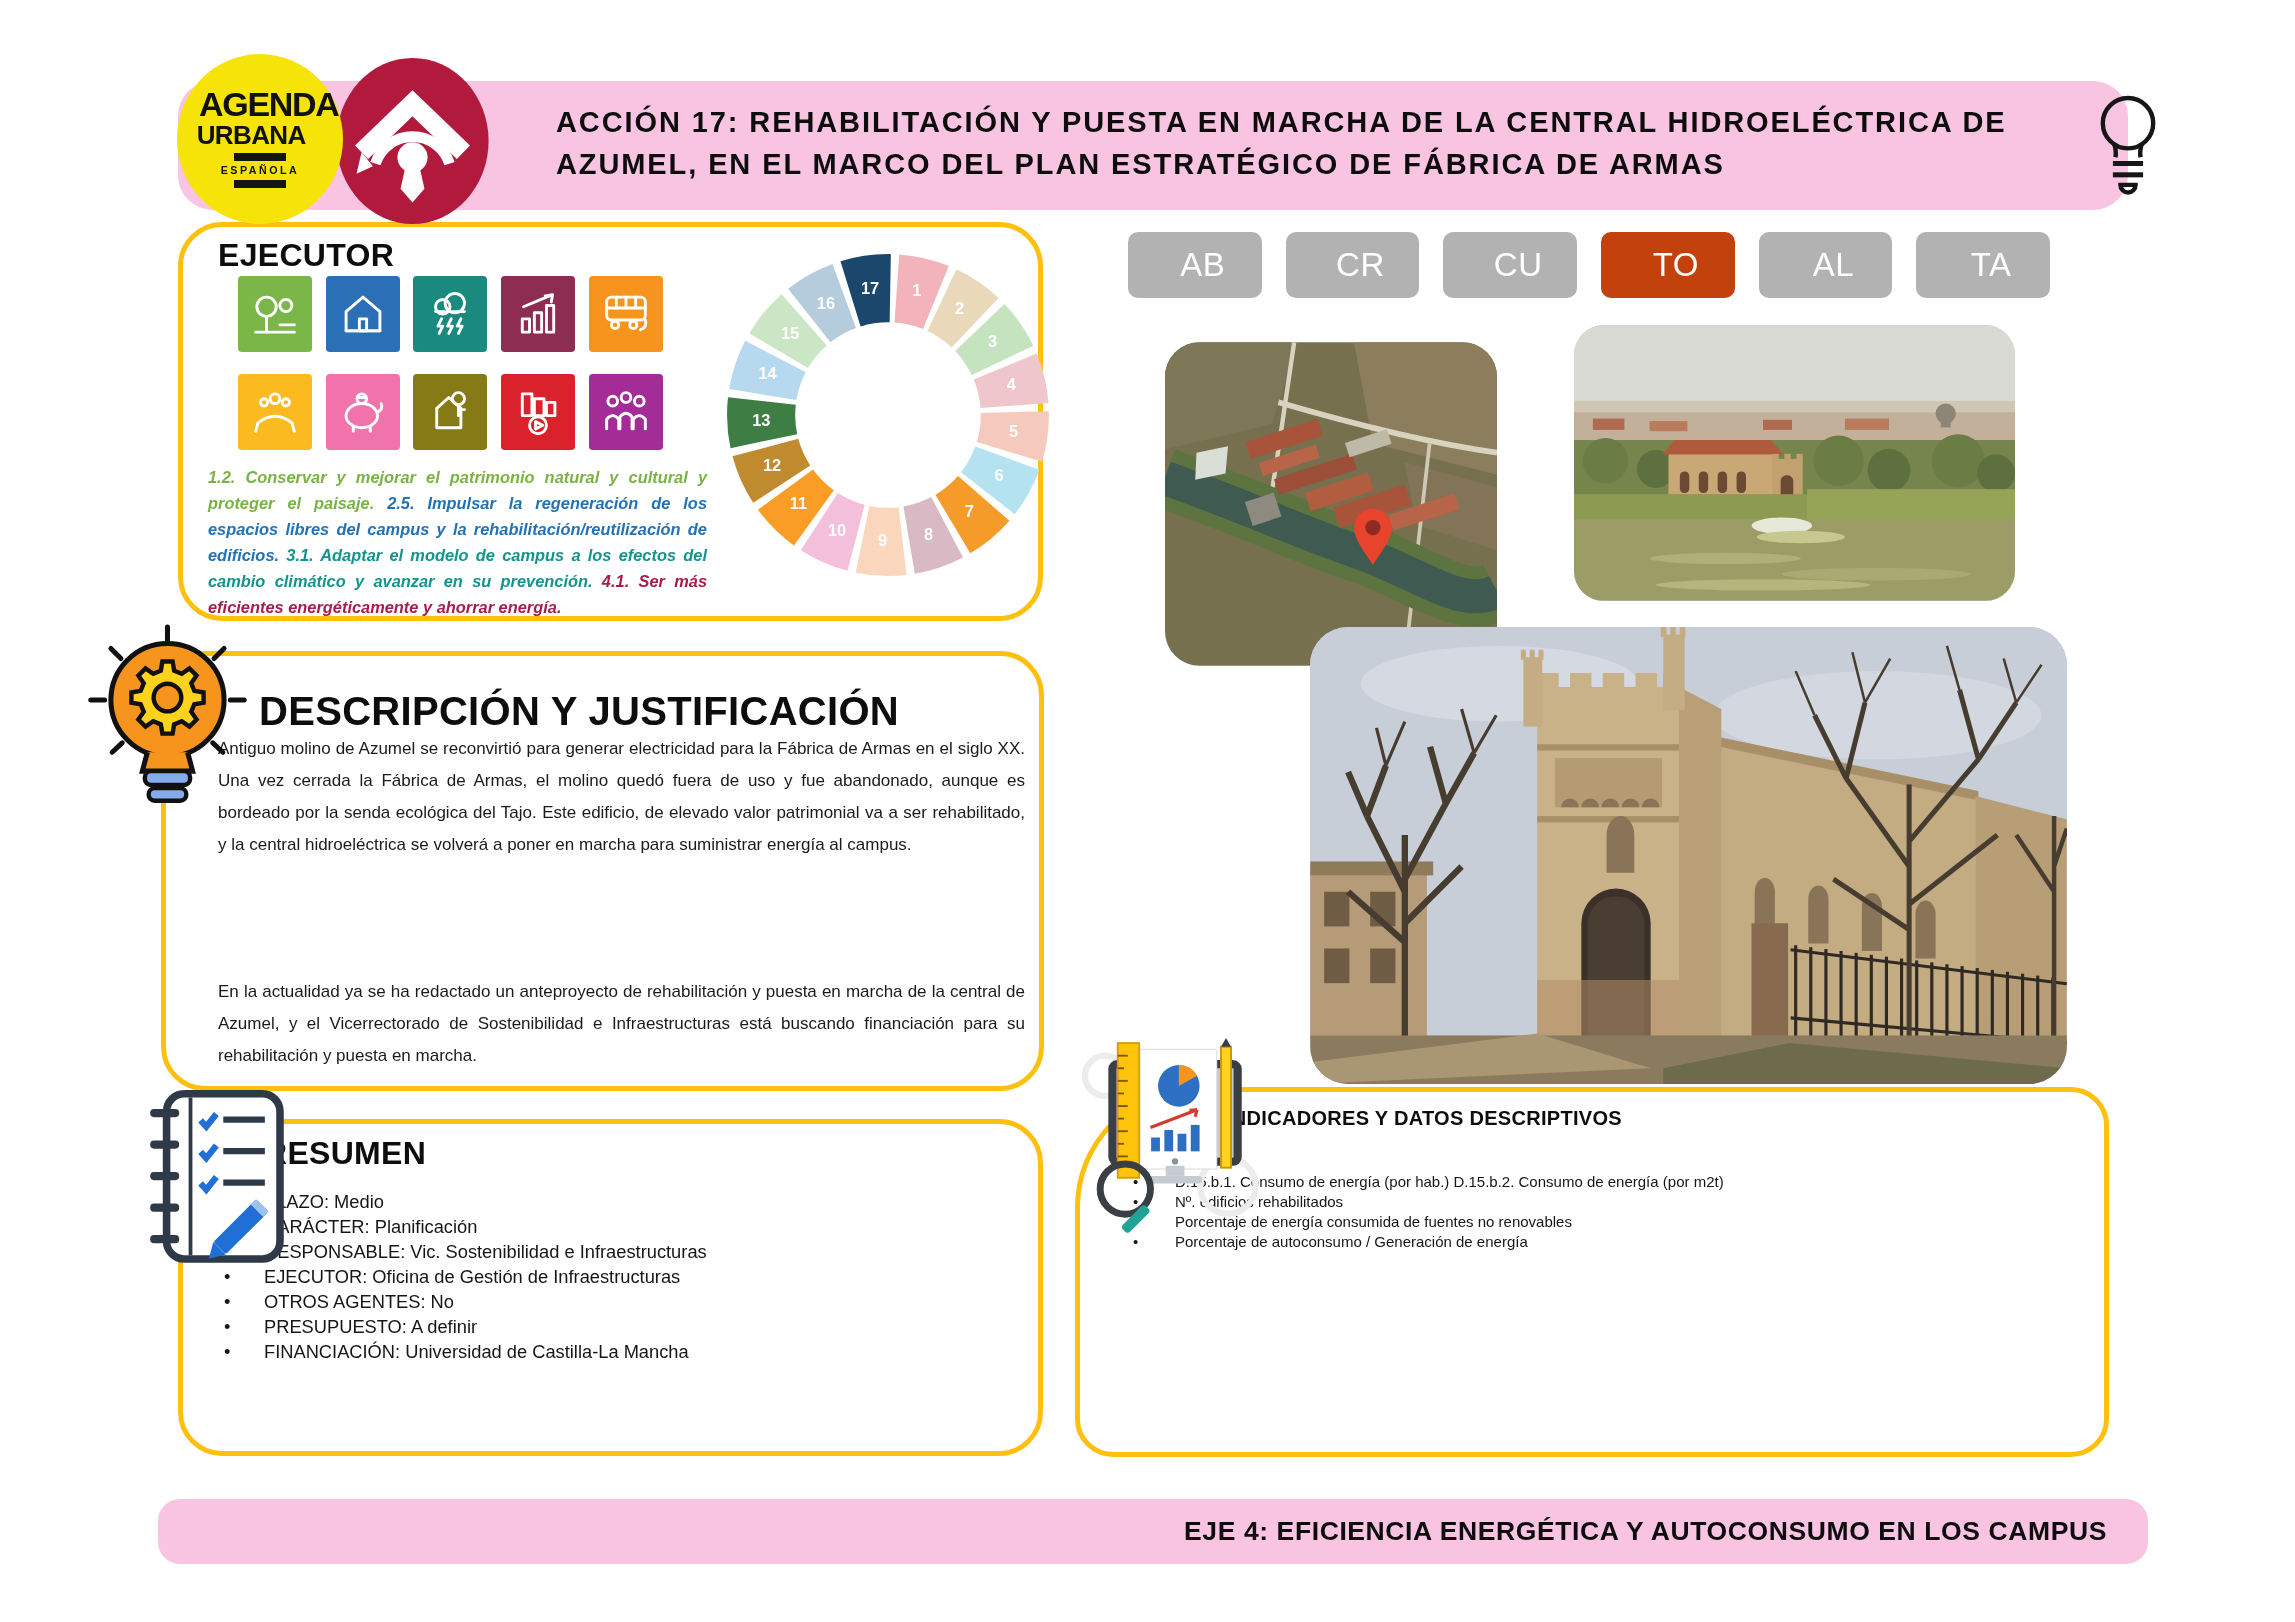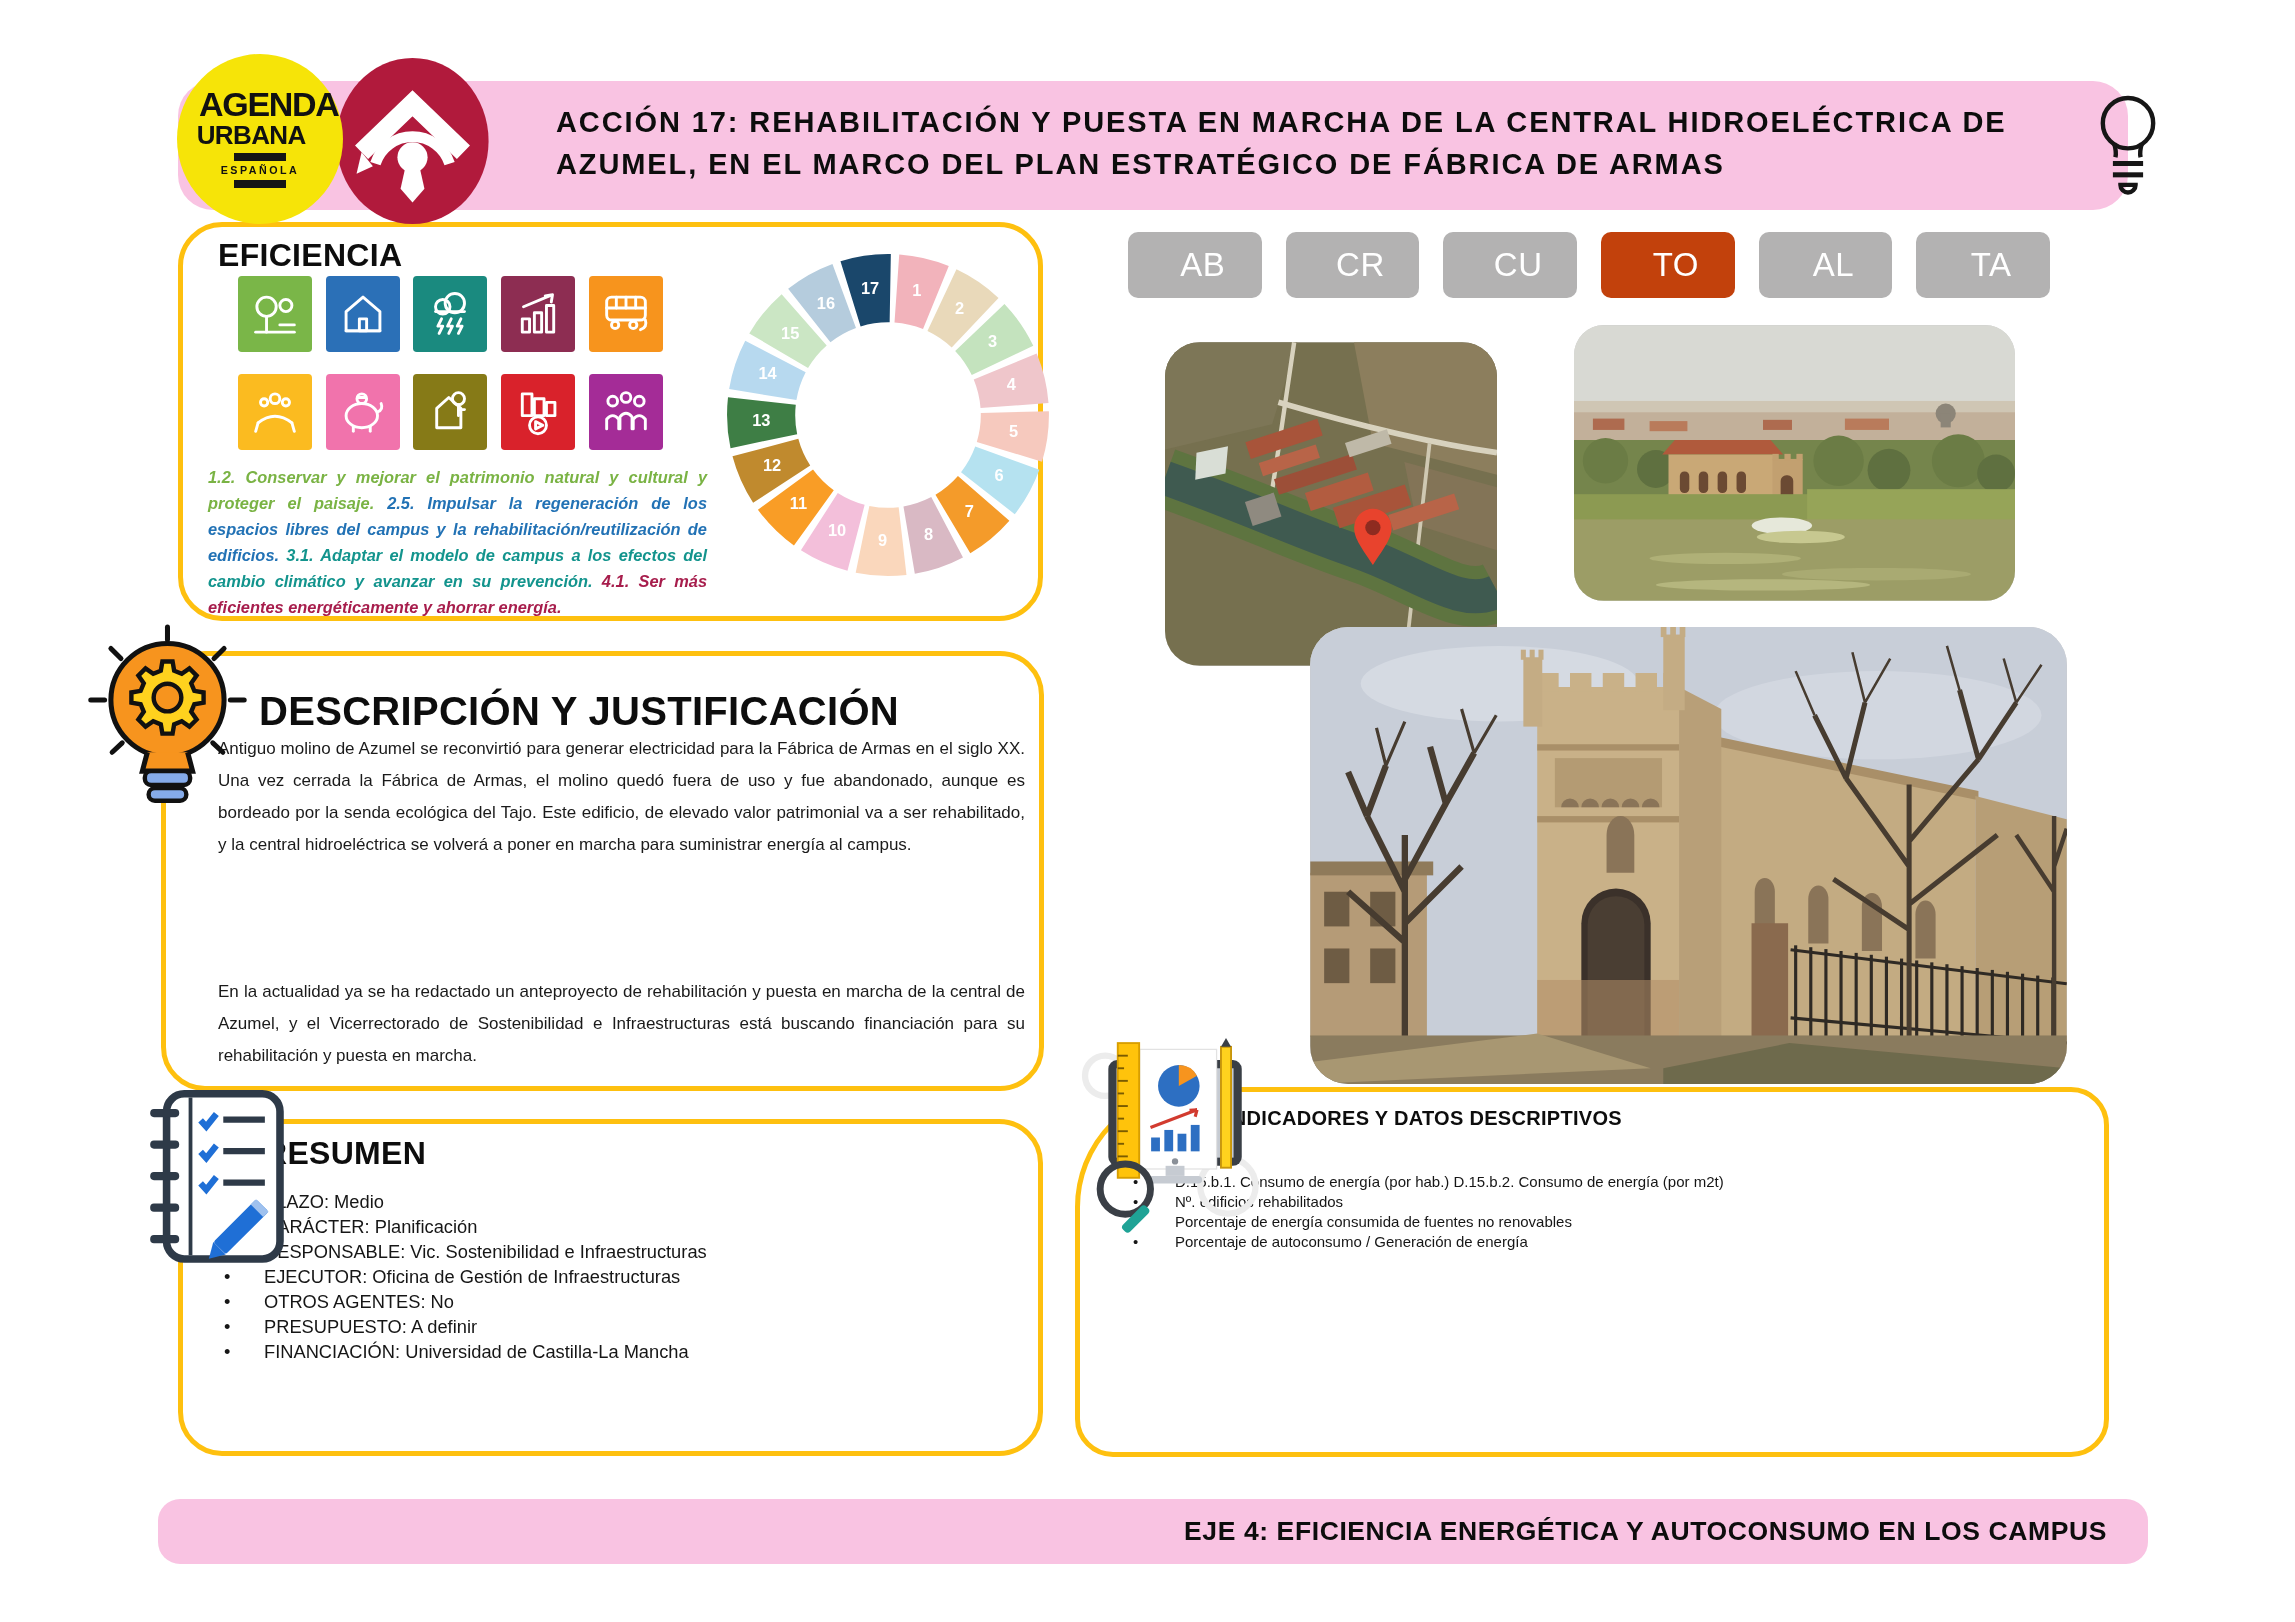--- a/index.html
+++ b/index.html
@@ -114,21 +114,21 @@
   <div class="abs" id="tabs">
       <div class="tab">AB</div>
       <div class="tab">CR</div>
       <div class="tab">CU</div>
       <div class="tab active">TO</div>
       <div class="tab">AL</div>
       <div class="tab">TA</div>
     </div>
 
   <div class="abs ybox" id="box-objetivos"></div>
-  <div class="abs sec-title" id="objetivos-title">EFICIENCIA</div>
+  <div class="abs sec-title" id="objetivos-title">EJECUTOR</div>
   <div class="abs" id="tiles">
       <div class="tile" style="background: rgb(122, 182, 72); left: 0px; top: 0px;">
         <svg width="58" height="58" viewBox="0 0 48 48" fill="none" stroke="#fff" stroke-width="2.4" stroke-linecap="round" stroke-linejoin="round">
           <circle cx="17" cy="18" r="8"></circle>
           <line x1="17" y1="26" x2="17" y2="39"></line>
           <circle cx="33" cy="17" r="5"></circle>
           <line x1="8" y1="39" x2="40" y2="39"></line>
           <line x1="28" y1="33" x2="40" y2="33"></line>
         </svg>
       </div>

